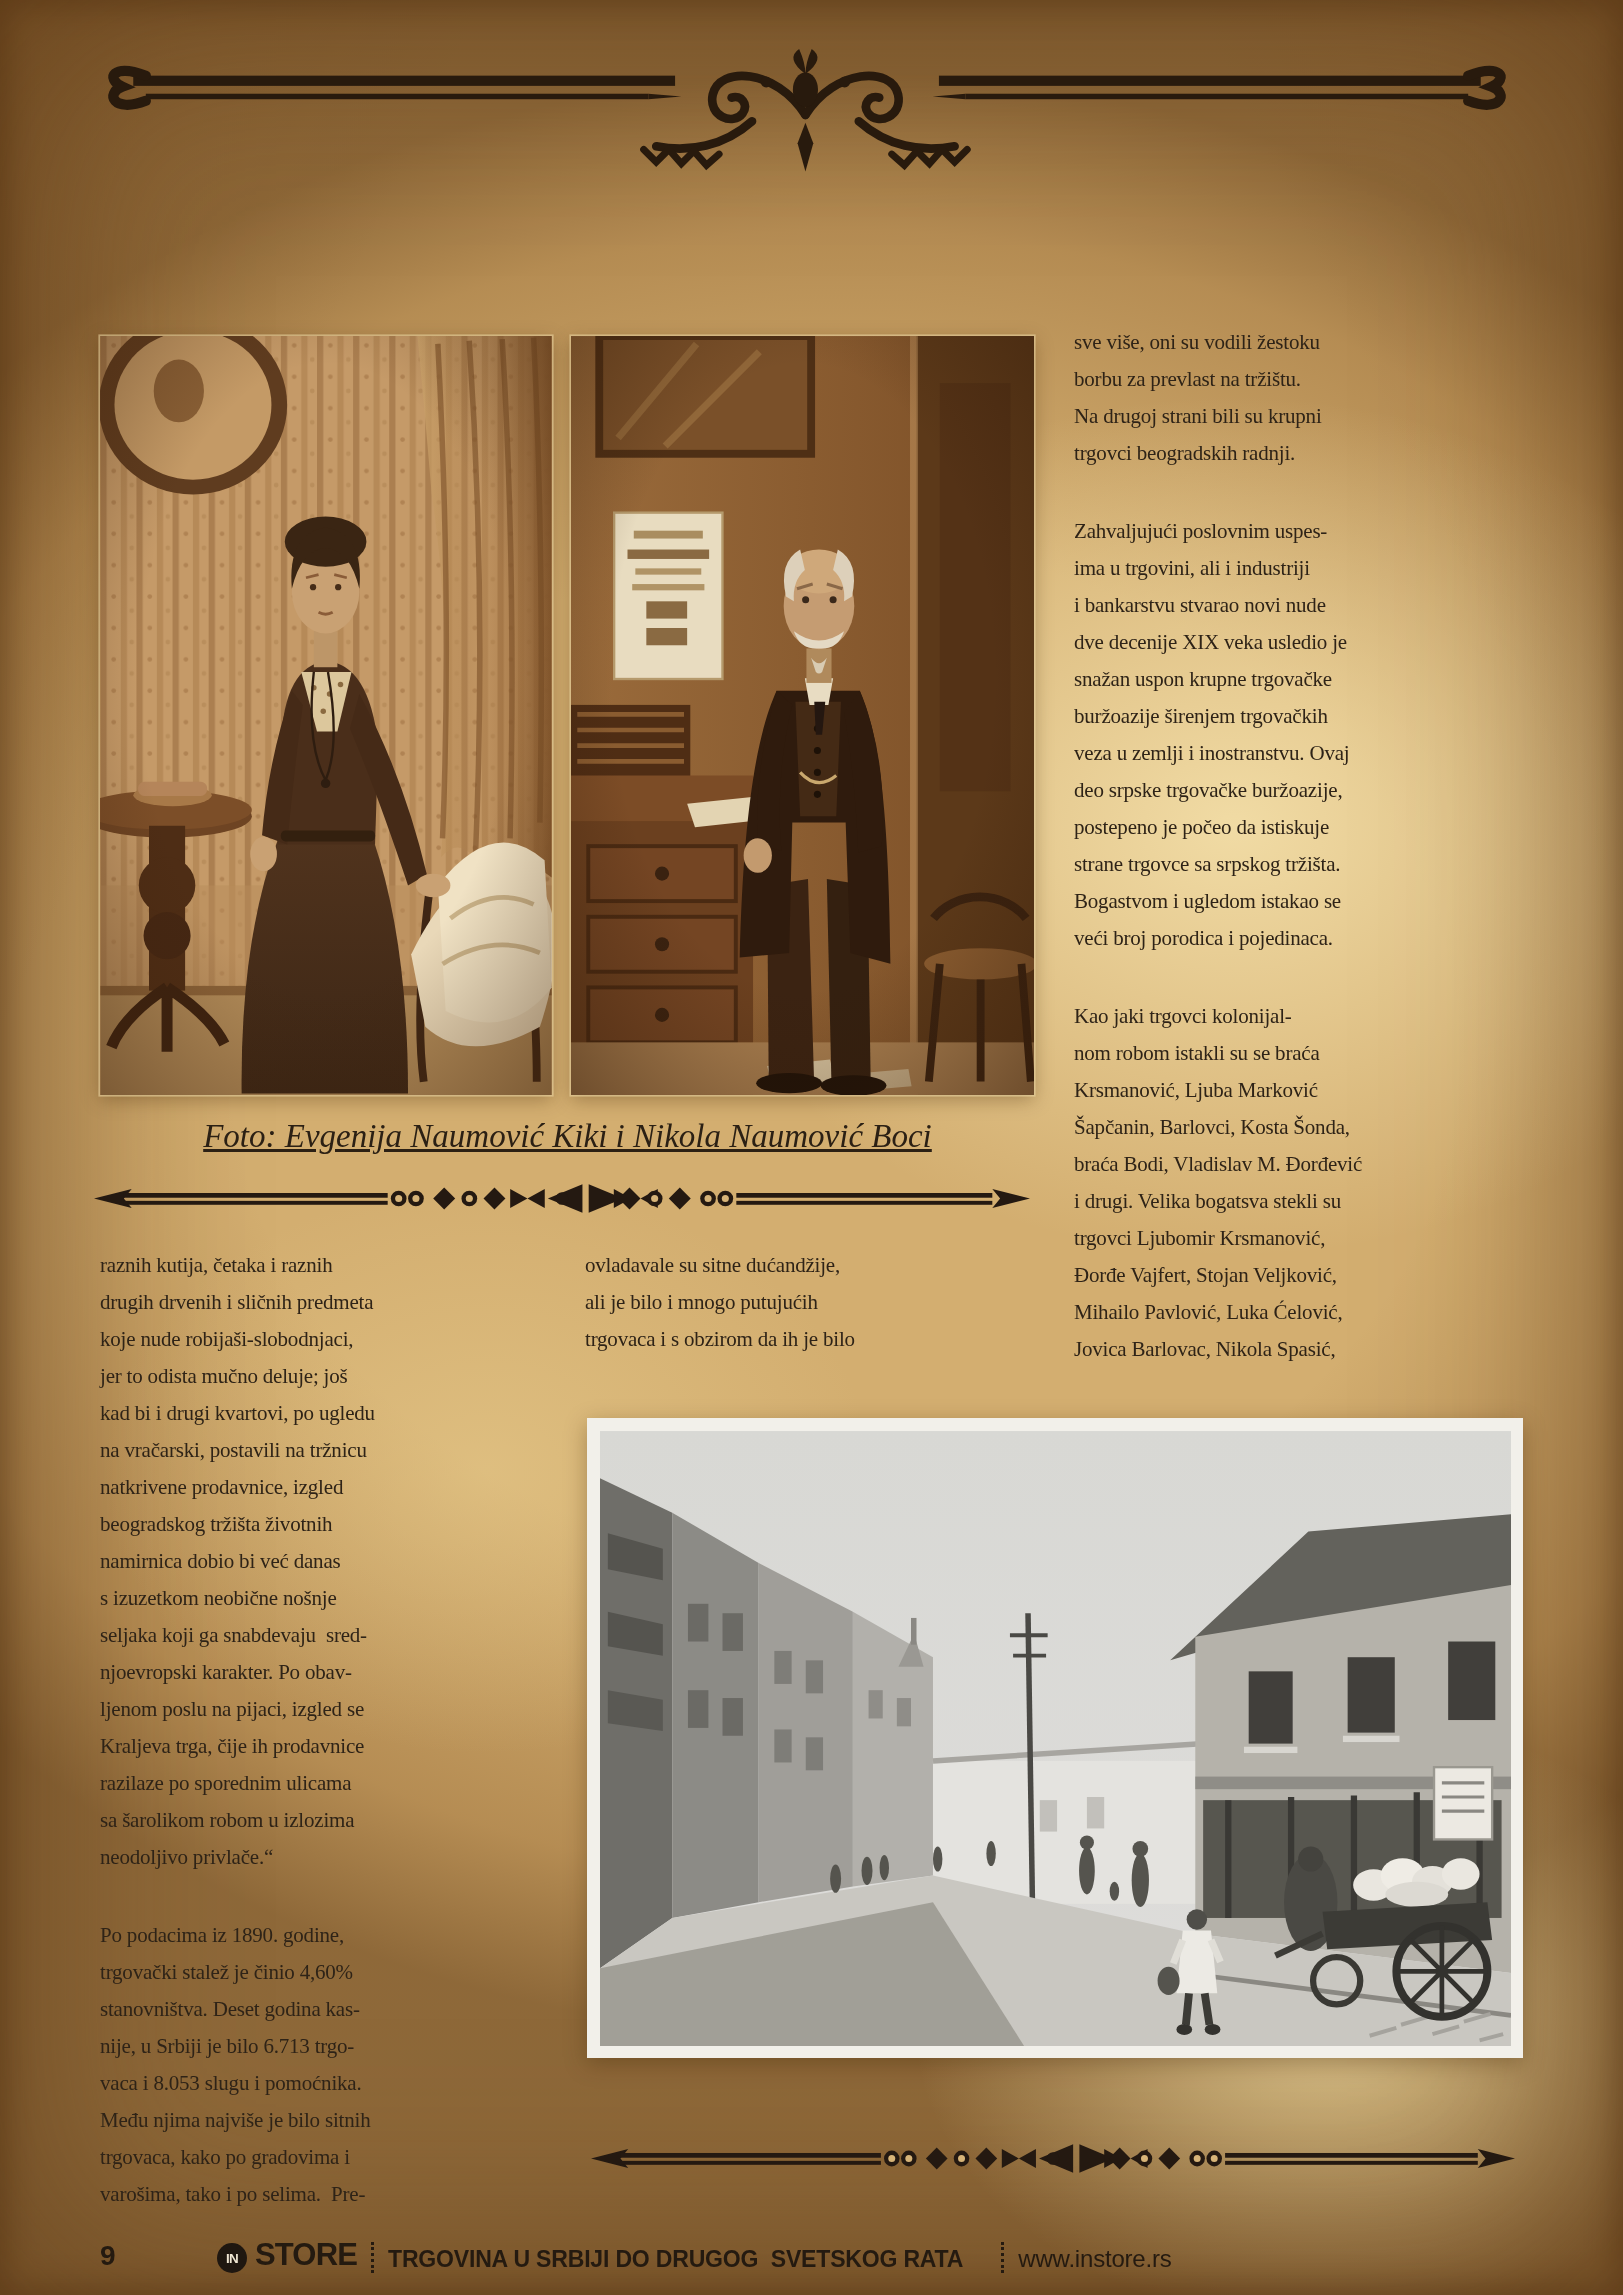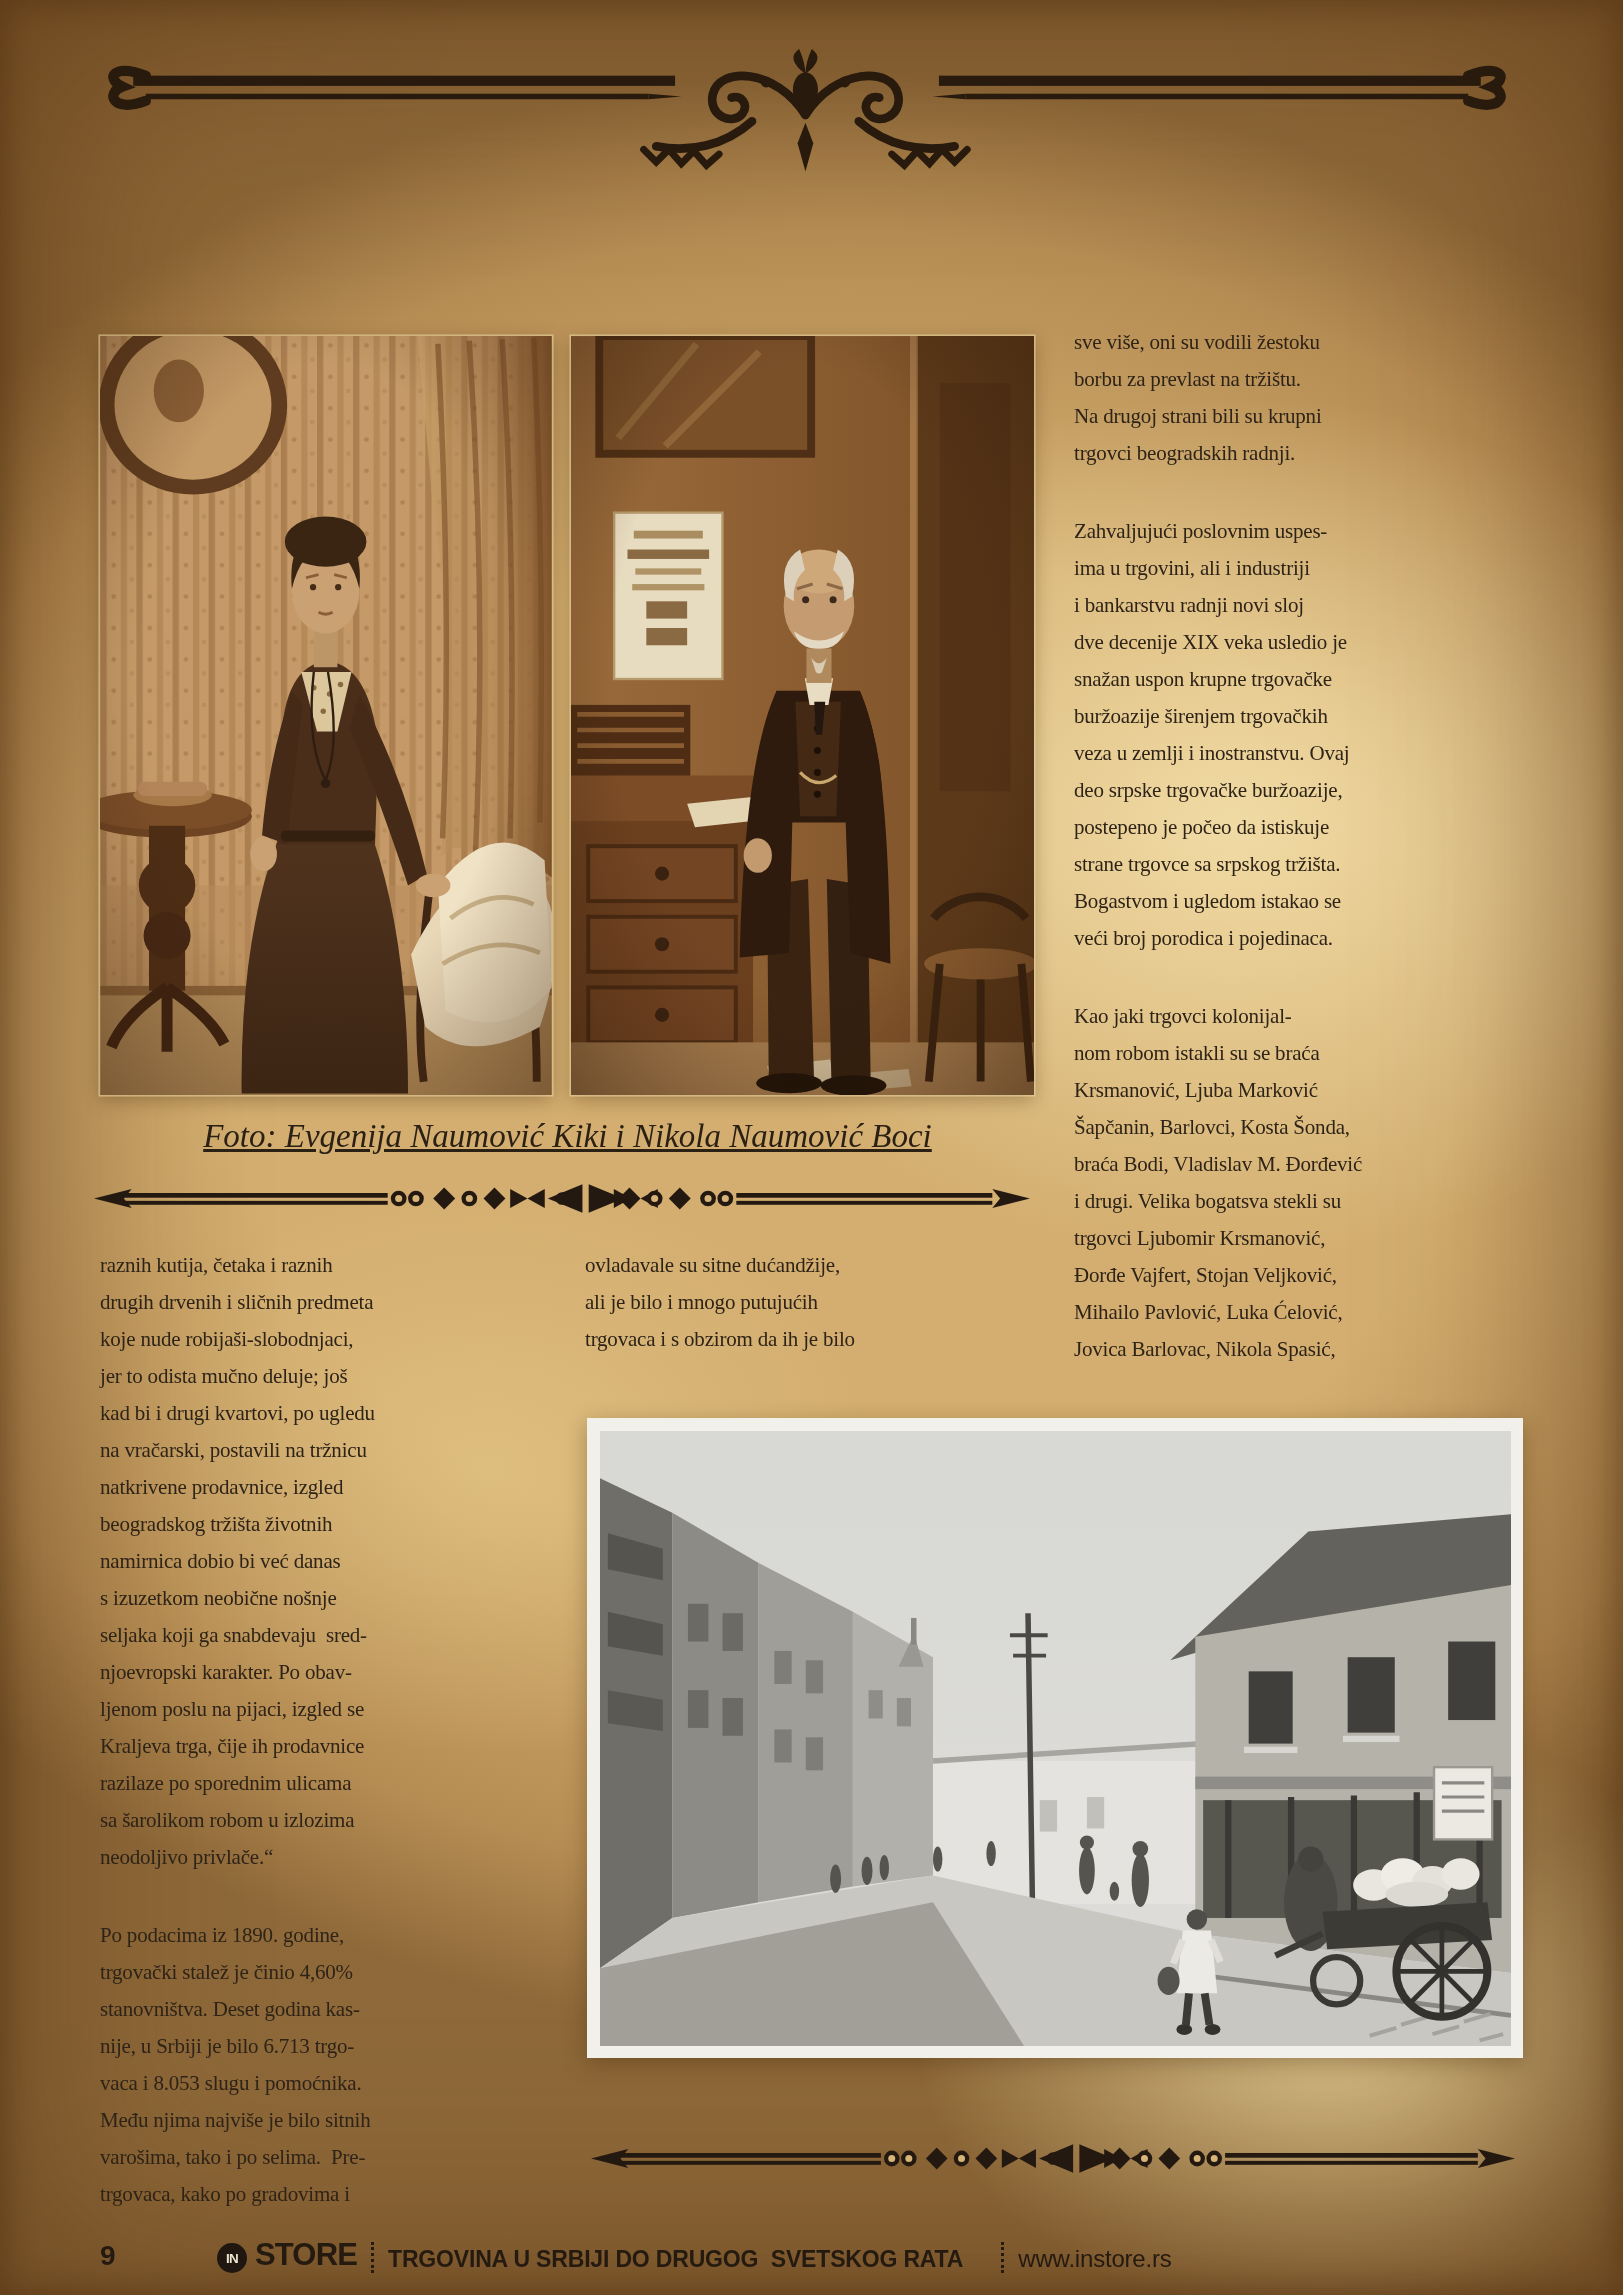--- a/index.html
+++ b/index.html
@@ -283,22 +283,22 @@
         <div class="tline">sa šarolikom robom u izlozima</div>
         <div class="tline">neodoljivo privlače.“</div>
       </div>
     <div class="para">
         <div class="tline">Po podacima iz 1890. godine,</div>
         <div class="tline">trgovački stalež je činio 4,60%</div>
         <div class="tline">stanovništva. Deset godina kas-</div>
         <div class="tline">nije, u Srbiji je bilo 6.713 trgo-</div>
         <div class="tline">vaca i 8.053 slugu i pomoćnika.</div>
         <div class="tline">Među njima najviše je bilo sitnih</div>
+        <div class="tline">trgovaca, kako po gradovima i</div>
         <div class="tline">varošima, tako i po selima.  Pre-</div>
-        <div class="tline">trgovaca, kako po gradovima i</div>
       </div>
   </div>
 
   <div class="col" style="left:585px;top:1247px;width:481px;">
     <div class="para">
         <div class="tline">ovladavale su sitne dućandžije,</div>
         <div class="tline">ali je bilo i mnogo putujućih</div>
         <div class="tline">trgovaca i s obzirom da ih je bilo</div>
       </div>
   </div>
@@ -306,21 +306,21 @@
   <div class="col" style="left:1074px;top:324px;width:471px;">
     <div class="para">
         <div class="tline">sve više, oni su vodili žestoku</div>
         <div class="tline">borbu za prevlast na tržištu.</div>
         <div class="tline">Na drugoj strani bili su krupni</div>
         <div class="tline">trgovci beogradskih radnji.</div>
       </div>
     <div class="para">
         <div class="tline">Zahvaljujući poslovnim uspes-</div>
         <div class="tline">ima u trgovini, ali i industriji</div>
-        <div class="tline">i bankarstvu radnji novi sloj</div>
+        <div class="tline">i bankarstvu stvarao novi nude</div>
         <div class="tline">dve decenije XIX veka usledio je</div>
         <div class="tline">snažan uspon krupne trgovačke</div>
         <div class="tline">buržoazije širenjem trgovačkih</div>
         <div class="tline">veza u zemlji i inostranstvu. Ovaj</div>
         <div class="tline">deo srpske trgovačke buržoazije,</div>
         <div class="tline">postepeno je počeo da istiskuje</div>
         <div class="tline">strane trgovce sa srpskog tržišta.</div>
         <div class="tline">Bogastvom i ugledom istakao se</div>
         <div class="tline">veći broj porodica i pojedinaca.</div>
       </div>

